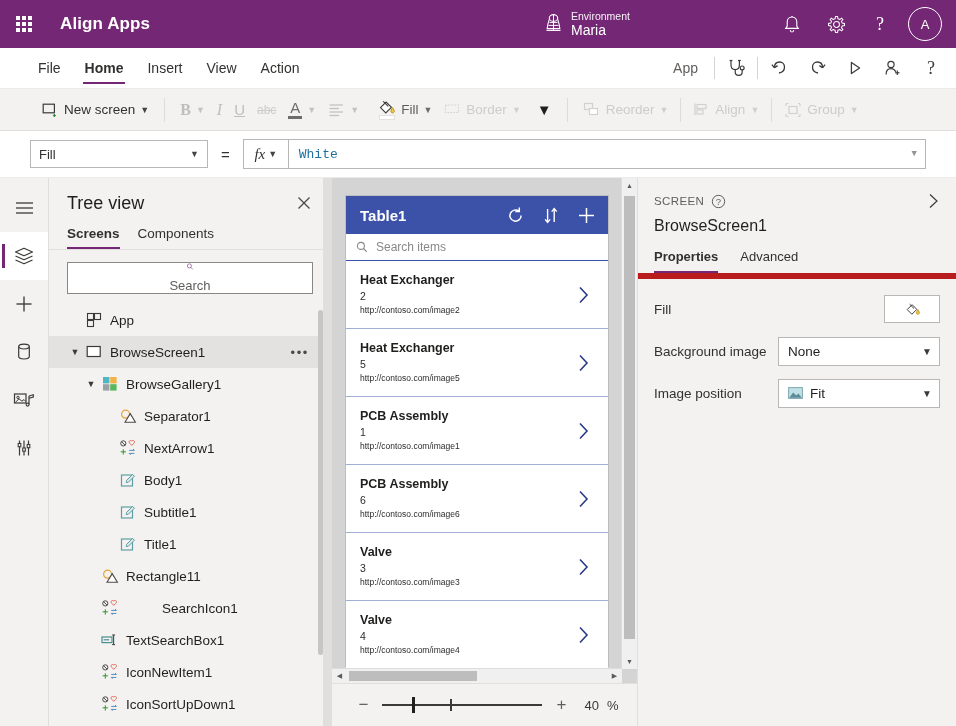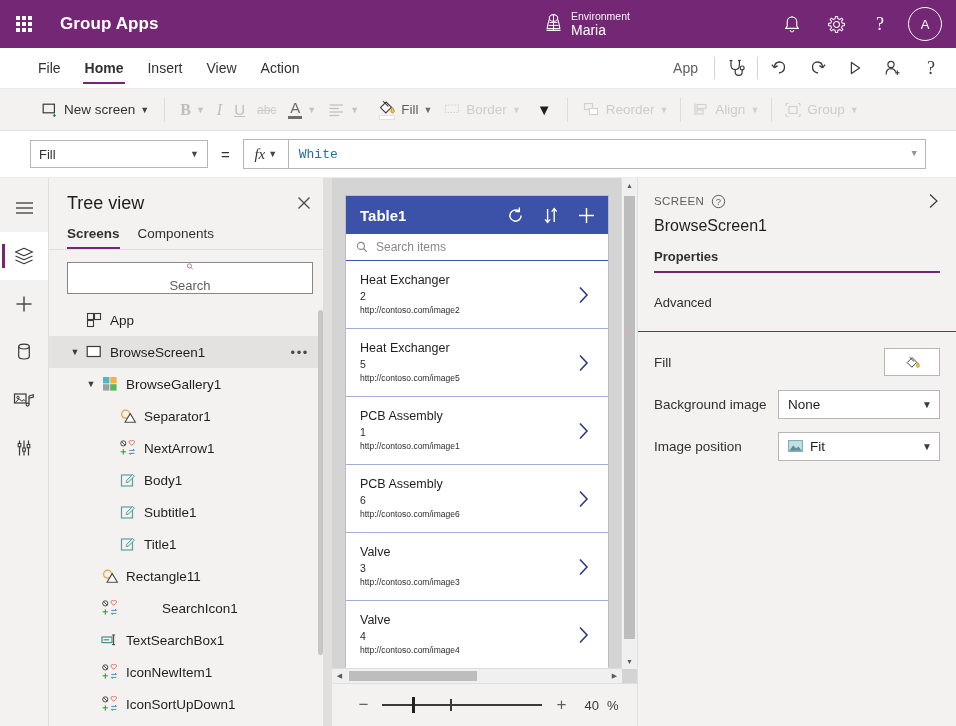--- a/index.html
+++ b/index.html
@@ -321,21 +321,21 @@
     padding: 0 10px; border-bottom: 1.5px solid #3c51a8;
     background: #fff; cursor: text;
   }
   .gal-search .ph { font-size: 12px; color: #8a8886; }
   .gitem {
     height: 67px; border-bottom: 1.2px solid #a3aed6;
     display: flex; align-items: center; padding: 0 8px 0 14px;
     background: #ffffff; cursor: pointer; position: relative;
   }
   .gitem-texts { flex: 1; min-width: 0; }
-  .g-title { font-size: 12.5px; font-weight: normal; color: #201f1e; line-height: 1.35; }
+  .g-title { font-size: 12.5px; font-weight: bold; color: #201f1e; line-height: 1.35; }
   .g-sub   { font-size: 10.5px; color: #2b2b2b; line-height: 1.5; }
   .g-body  { font-size: 8.5px; color: #2b2b2b; line-height: 1.5; }
   .g-arrow { color: #2a3a87; margin-right: 10px; display: flex; align-items: center; }
 
   .vscroll-canvas {
     position: absolute; right: 0; top: 0; bottom: 14px; width: 15px;
     background: #f0f0f0; border-left: 1px solid #dcdcdc;
   }
   .vscroll-canvas .arrow {
     height: 15px; display: flex; align-items: center; justify-content: center;
@@ -375,21 +375,21 @@
   .proppanel {
     width: 318px; flex: 0 0 318px;
     background: #f3f2f1;
     border-left: 1px solid #e1dfdd;
     display: flex; flex-direction: column;
   }
   .pp-head { padding: 14px 16px 0 16px; }
   .pp-kicker { display: flex; align-items: center; gap: 7px; font-size: 11.5px; color: #605e5c; letter-spacing: .4px; }
   .pp-expand { margin-left: auto; cursor: pointer; color: #3a3a38; }
   .pp-name { font-size: 16px; color: #201f1e; margin-top: 7px; }
-  .pp-tabs { display: flex; gap: 22px; padding: 14px 16px 12px 16px; border-bottom: 1px solid #b91c1c; flex-direction: column; }
+  .pp-tabs { display: flex; gap: 22px; padding: 14px 16px 0 16px; border-bottom: 6px solid #b91c1c; }
   .pp-tab { font-size: 13px; color: #323130; padding-bottom: 9px; cursor: pointer; position: relative; }
   .pp-tab.active { font-weight: bold; }
   .pp-tab.active::after {
     content: ""; position: absolute; left: 0; right: 0; bottom: 0; height: 2px; background: #742774;
   }
   .pp-body { padding: 14px 16px 0 16px; }
   .pp-row {
     display: flex; align-items: center; height: 32px; margin-bottom: 10px;
   }
   .pp-label { font-size: 13.5px; color: #323130; flex: 1; }
@@ -424,21 +424,21 @@
           <i></i>
           <i></i>
           <i></i>
           <i></i>
           <i></i>
           <i></i>
           <i></i>
           <i></i>
       </div>
     </div>
-    <div class="brand">Group Apps</div>
+    <div class="brand">Align Apps</div>
 
     <div class="env">
       <div class="env-icon">
         <svg width="17" height="20" viewBox="0 0 17 20">
           <ellipse cx="8.5" cy="4" rx="4.2" ry="3.4" fill="none" stroke="#fff" stroke-width="1.1"></ellipse>
           <path d="M4.3 5.4 C3 9 2.5 12 2.2 14.5 L14.8 14.5 C14.5 12 14 9 12.7 5.4" fill="none" stroke="#fff" stroke-width="1.1"></path>
           <line x1="4.6" y1="8.4" x2="12.4" y2="8.4" stroke="#fff" stroke-width="1"></line>
           <line x1="3.6" y1="11.4" x2="13.4" y2="11.4" stroke="#fff" stroke-width="1"></line>
           <line x1="1.5" y1="16.3" x2="15.5" y2="16.3" stroke="#fff" stroke-width="1.3"></line>
           <line x1="8.5" y1="0.8" x2="8.5" y2="17" stroke="#fff" stroke-width="1"></line>

